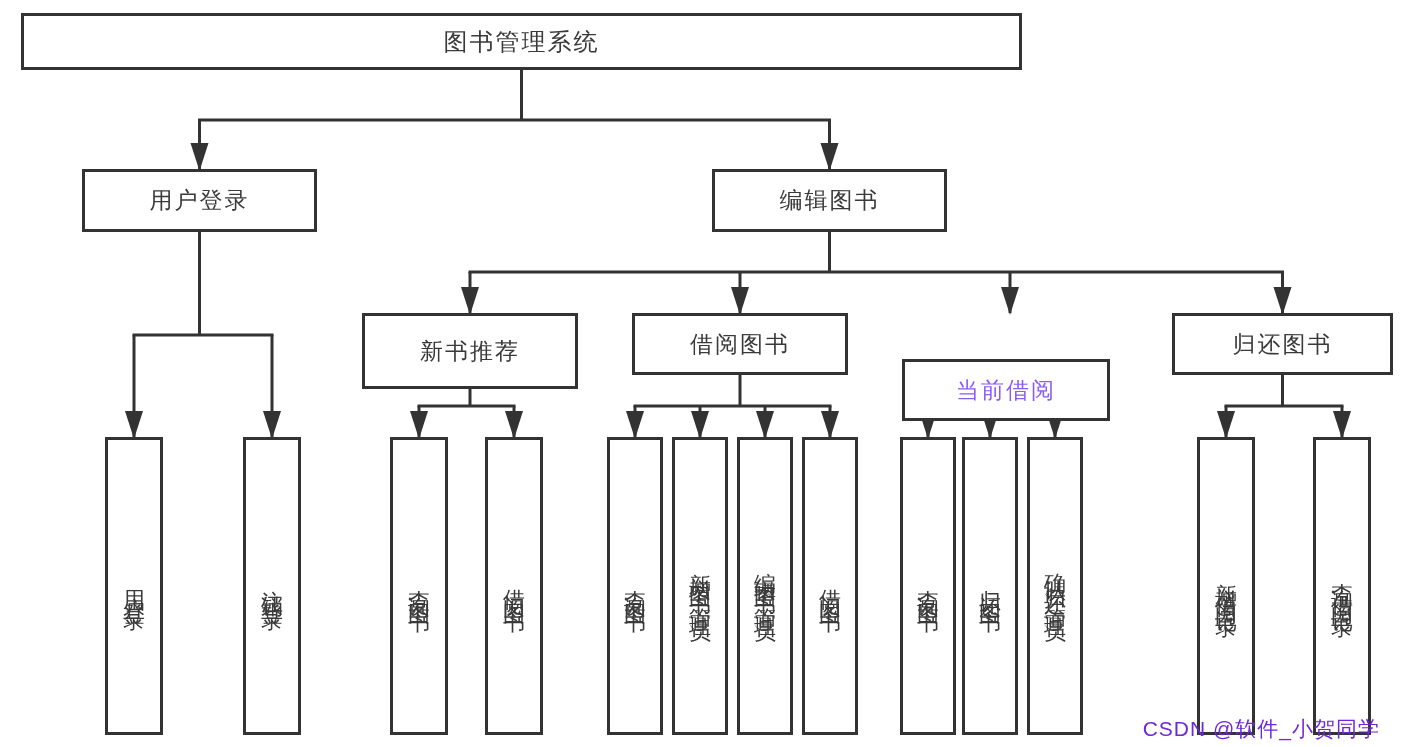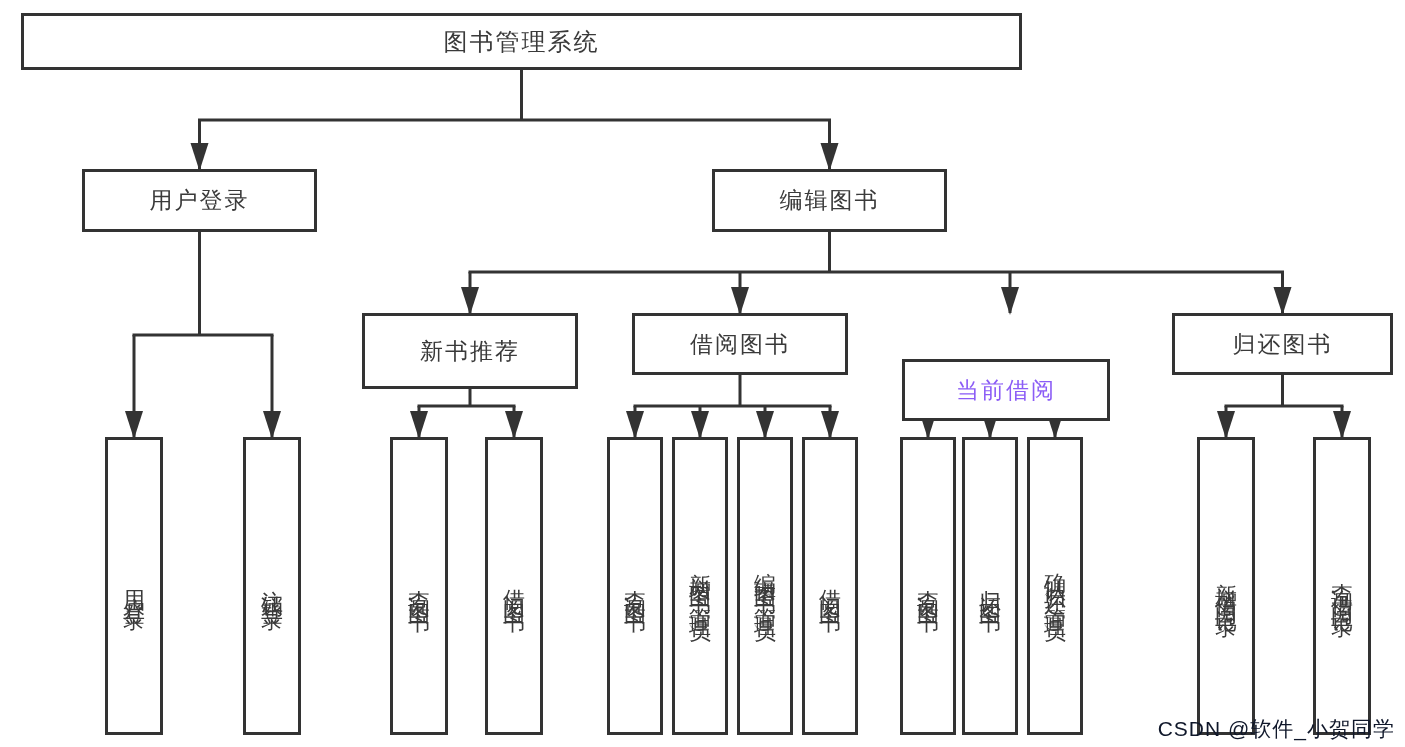--- a/index.html
+++ b/index.html
@@ -42,25 +42,25 @@
     font-size: 24px;
   }
   .node.vertical {
     writing-mode: vertical-lr;
     font-size: 22px;
     letter-spacing: 7px;
     line-height: 1;
   }
   #watermark {
     position: absolute;
-    right: 10px;
+    right: 25px;
     bottom: 4px;
     font-size: 21px;
     letter-spacing: 1px;
-    color: #0f172a;
+    color: #6d28d9;
     z-index: 3;
     white-space: nowrap;
   }
 </style>
 </head>
 <body>
 
 <div id="canvas">
   <svg id="connector-svg" width="1405" height="747">
       <line x1="521.5" y1="70" x2="521.5" y2="120" stroke="#333333" stroke-width="3"></line>

